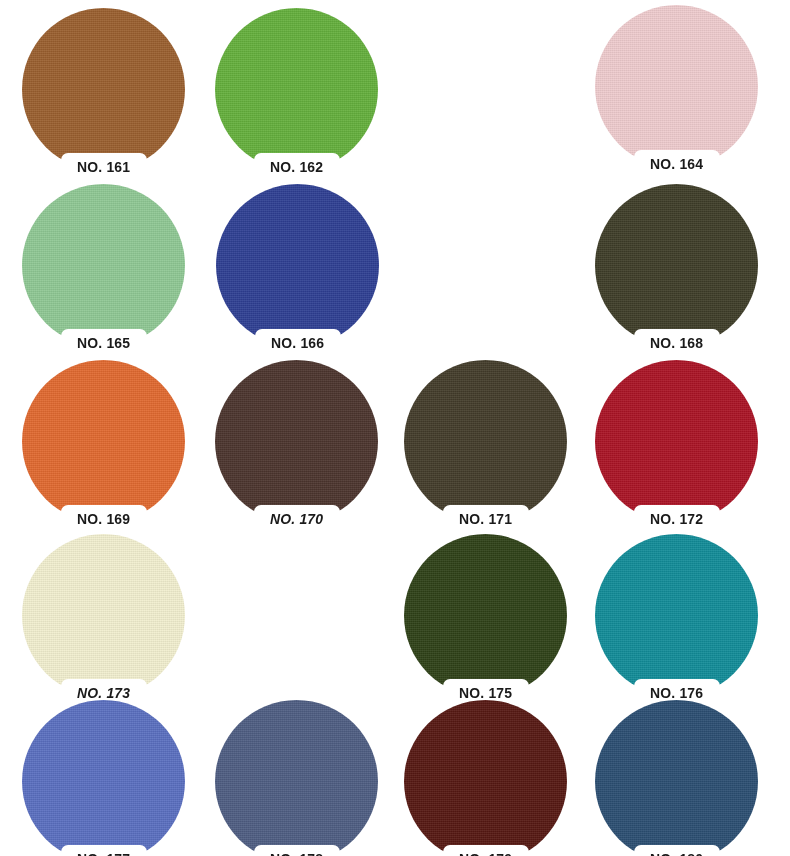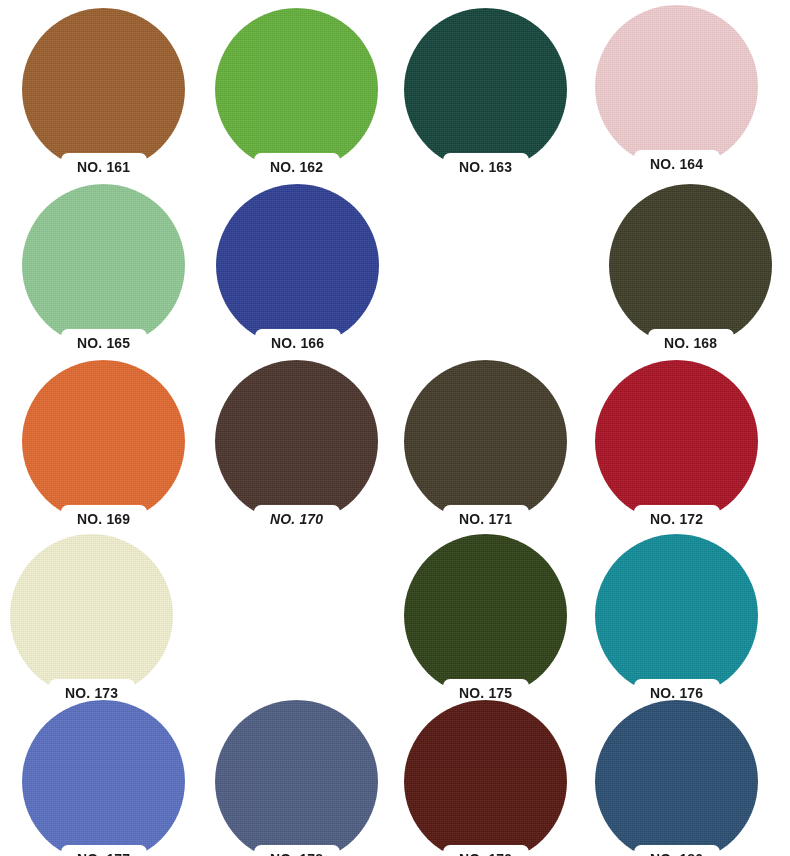--- a/index.html
+++ b/index.html
@@ -88,45 +88,39 @@
         <div class="swatch-label">
           <span class="swatch-label-text">NO. 161</span>
         </div>
       </div>
       <div class="swatch" style="left: 215px; top: 8px;">
         <div class="swatch-disc" style="background-color: rgb(100, 176, 60);"></div>
         <div class="swatch-label">
           <span class="swatch-label-text">NO. 162</span>
         </div>
       </div>
-      <div class="swatch" style="left: 404px; top: 8px;">
-        <div class="swatch-disc" style="background-color: rgb(20, 69, 60);"></div>
-        <div class="swatch-label">
-          <span class="swatch-label-text">NO. 163</span>
-        </div>
-      </div>
       <div class="swatch" style="left: 595px; top: 5px;">
         <div class="swatch-disc" style="background-color: rgb(239, 204, 206);"></div>
         <div class="swatch-label">
           <span class="swatch-label-text">NO. 164</span>
         </div>
       </div>
       <div class="swatch" style="left: 22px; top: 184px;">
         <div class="swatch-disc" style="background-color: rgb(143, 200, 148);"></div>
         <div class="swatch-label">
           <span class="swatch-label-text">NO. 165</span>
         </div>
       </div>
       <div class="swatch" style="left: 216px; top: 184px;">
         <div class="swatch-disc" style="background-color: rgb(46, 63, 147);"></div>
         <div class="swatch-label">
           <span class="swatch-label-text">NO. 166</span>
         </div>
       </div>
-      <div class="swatch" style="left: 609px; top: 184px;">
+      <div class="swatch" style="left: 595px; top: 184px;">
         <div class="swatch-disc" style="background-color: rgb(62, 61, 40);"></div>
         <div class="swatch-label">
           <span class="swatch-label-text">NO. 168</span>
         </div>
       </div>
       <div class="swatch" style="left: 22px; top: 360px;">
         <div class="swatch-disc" style="background-color: rgb(225, 105, 47);"></div>
         <div class="swatch-label">
           <span class="swatch-label-text">NO. 169</span>
         </div>
@@ -142,21 +136,21 @@
         <div class="swatch-label">
           <span class="swatch-label-text">NO. 171</span>
         </div>
       </div>
       <div class="swatch" style="left: 595px; top: 360px;">
         <div class="swatch-disc" style="background-color: rgb(170, 19, 37);"></div>
         <div class="swatch-label">
           <span class="swatch-label-text">NO. 172</span>
         </div>
       </div>
-      <div class="swatch" style="left: 10px; top: 534px;">
+      <div class="swatch" style="left: 22px; top: 534px; font-style: italic;">
         <div class="swatch-disc" style="background-color: rgb(242, 239, 207);"></div>
         <div class="swatch-label">
           <span class="swatch-label-text">NO. 173</span>
         </div>
       </div>
       <div class="swatch" style="left: 404px; top: 534px;">
         <div class="swatch-disc" style="background-color: rgb(46, 65, 23);"></div>
         <div class="swatch-label">
           <span class="swatch-label-text">NO. 175</span>
         </div>

